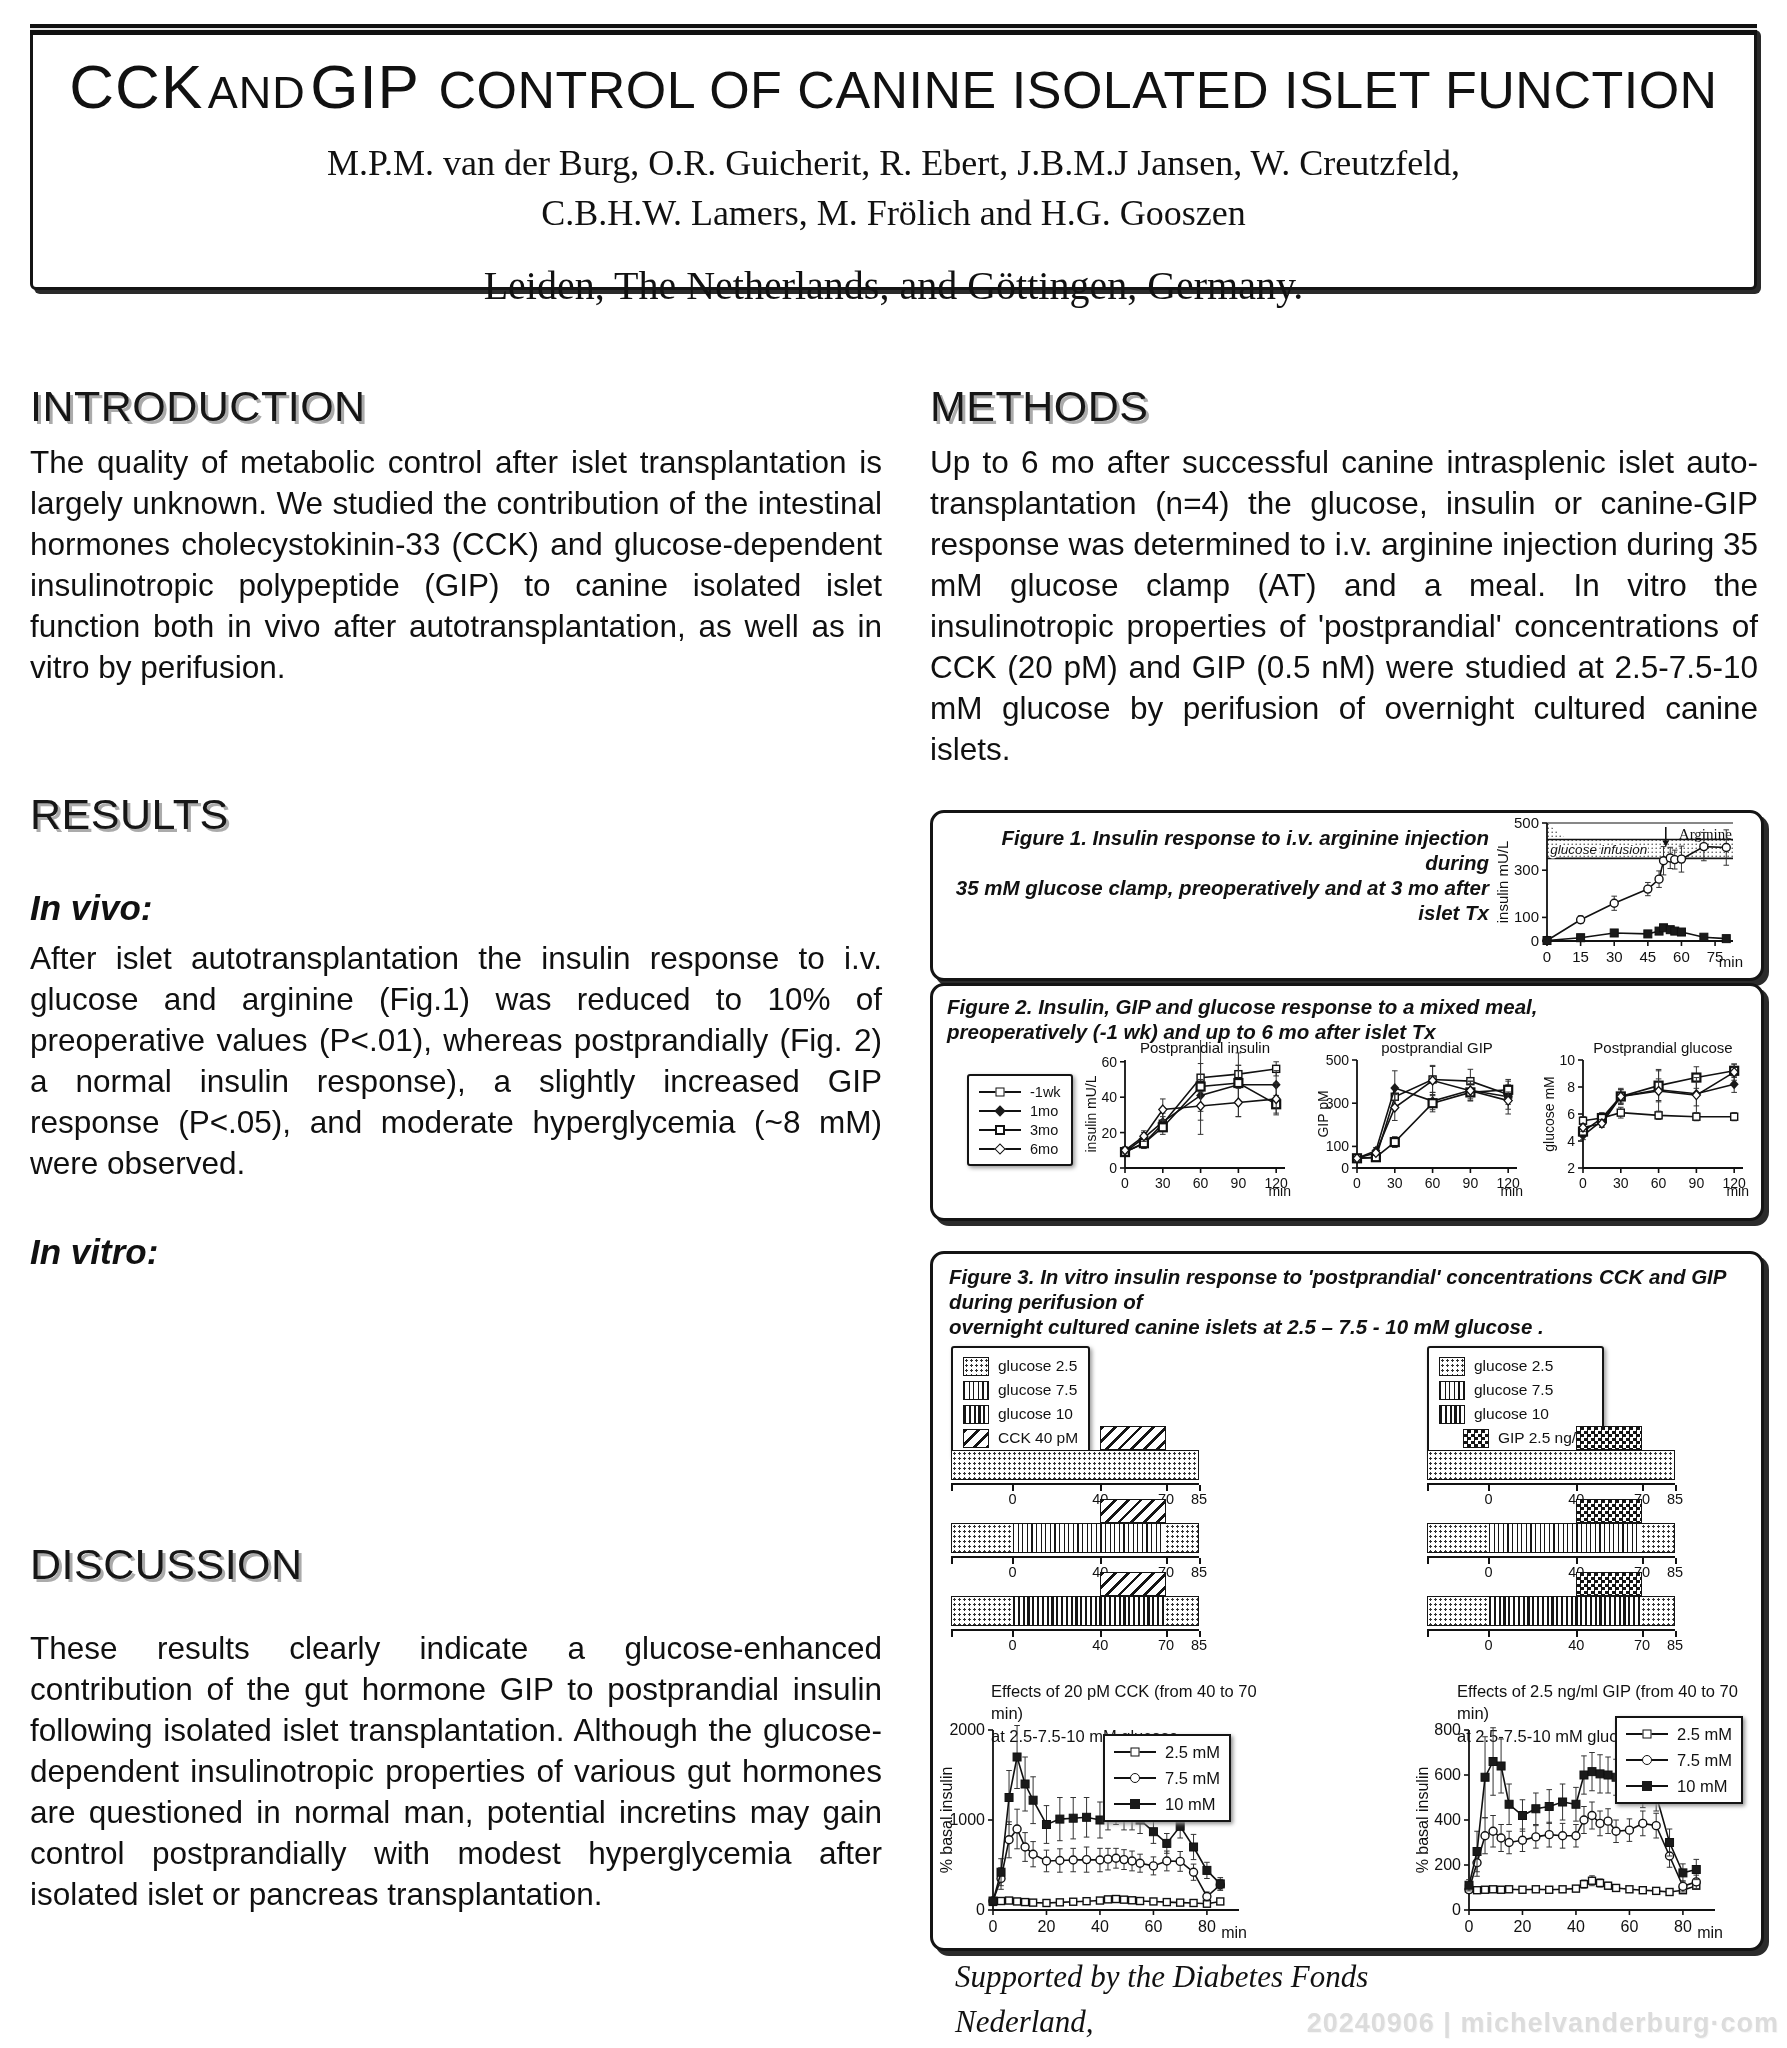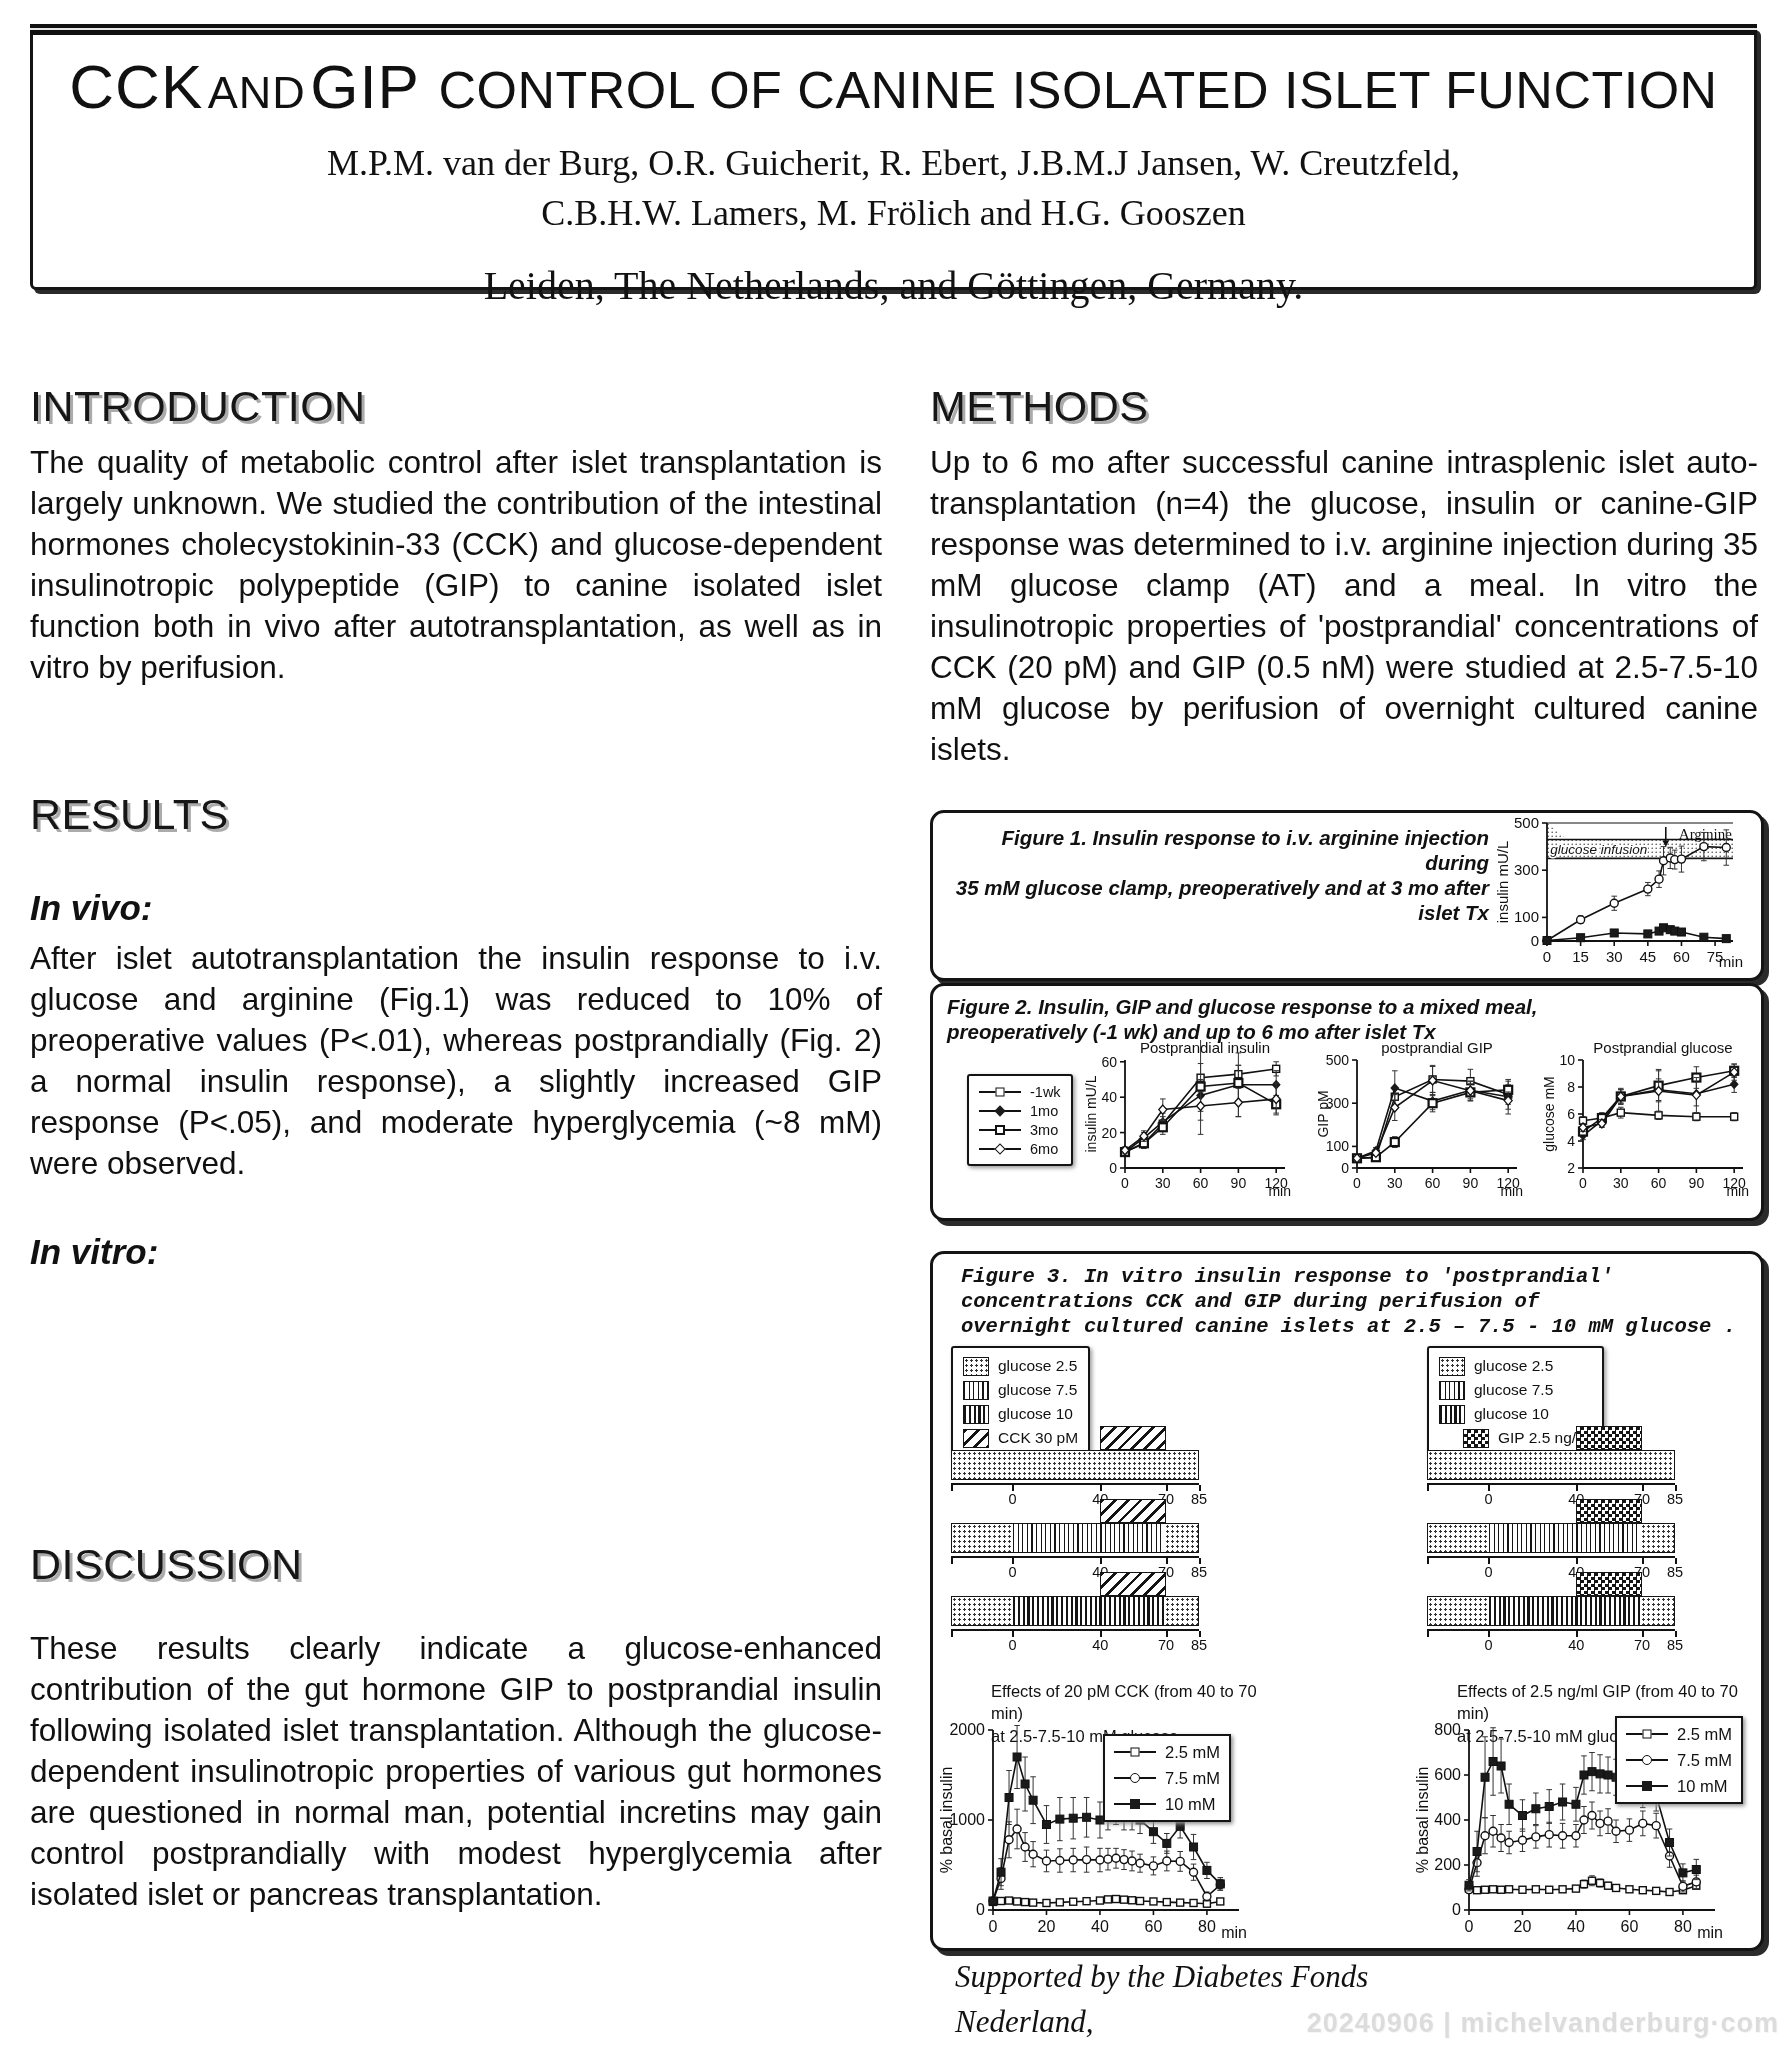--- a/index.html
+++ b/index.html
@@ -640,42 +640,42 @@
           <path d="M42 83L46 87.5L42 92L38 87.5Z" fill="#fff" stroke="#111" stroke-width="1.3"></path>
           <path d="M60.897637795275585 78.95L64.89763779527559 83.45L60.897637795275585 87.95L56.897637795275585 83.45Z" fill="#fff" stroke="#111" stroke-width="1.3"></path>
           <path d="M79.79527559055117 51.95L83.79527559055117 56.45L79.79527559055117 60.95L75.79527559055117 56.45Z" fill="#fff" stroke="#111" stroke-width="1.3"></path>
           <path d="M117.59055118110236 46.55L121.59055118110236 51.05L117.59055118110236 55.55L113.59055118110236 51.05Z" fill="#fff" stroke="#111" stroke-width="1.3"></path>
           <path d="M155.38582677165354 50.599999999999994L159.38582677165354 55.099999999999994L155.38582677165354 59.599999999999994L151.38582677165354 55.099999999999994Z" fill="#fff" stroke="#111" stroke-width="1.3"></path>
           <path d="M193.1811023622047 27.650000000000006L197.1811023622047 32.150000000000006L193.1811023622047 36.650000000000006L189.1811023622047 32.150000000000006Z" fill="#fff" stroke="#111" stroke-width="1.3"></path>
         </svg></div>
   </div>
 
   <div class="figbox" style="top:1251px;height:694px;">
-    <div class="figcap" style="left:28px;top:10px;width:790px;font-family:Liberation Mono, monospace;">
+    <div class="figcap" style="left:16px;top:10px;width:790px;">
       <div>Figure 3. In vitro insulin response to 'postprandial' concentrations CCK and GIP during perifusion of</div>
       <div>overnight cultured canine islets at 2.5 – 7.5 - 10 mM glucose .</div>
     </div>
 
     <div class="half" style="left:18px;">
       <div class="legend-box" id="f3-legend-L" style="left:0;top:32px;">
           <div class="leg-row" style="height: 24px; font-size: 15.5px;">
             <span class="pswatch pat-dots"></span>
             <span>glucose 2.5</span>
           </div>
           <div class="leg-row" style="height: 24px; font-size: 15.5px;">
             <span class="pswatch pat-vl"></span>
             <span>glucose 7.5</span>
           </div>
           <div class="leg-row" style="height: 24px; font-size: 15.5px;">
             <span class="pswatch pat-dvl"></span>
             <span>glucose 10</span>
           </div>
           <div class="leg-row" style="height: 24px; font-size: 15.5px;">
             <span class="pswatch pat-diag"></span>
-            <span>CCK 30 pM</span>
+            <span>CCK 40 pM</span>
           </div>
         </div>
       <div id="f3-rows-L">
           <div class="proto-row" style="top: 112px; left: 0px;">
             <div class="proto-overlay pat-diag" style="left: 60.177%; width: 26.5487%;"></div>
             <div class="proto-bar">
               <div class="proto-seg pat-dots" style="width: 100%;"></div>
             </div>
             <div class="proto-axis">
               <div class="ptick" style="left: 0%;"></div>

